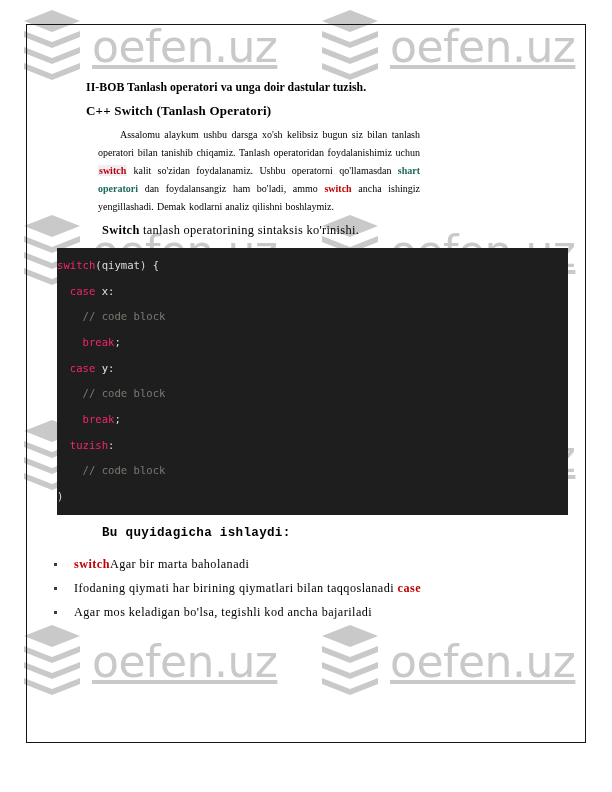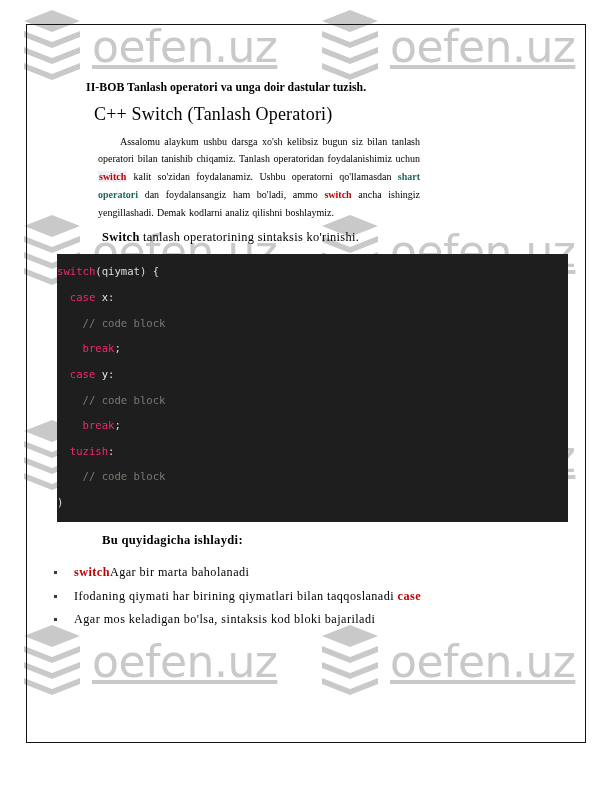--- a/index.html
+++ b/index.html
@@ -78,23 +78,23 @@
     letter-spacing: 0.05px;
     line-height: 1.2;
   }
   p.subtitle {
     font-size: 11.2px;
     margin: 9px 0 0 0;
     padding-left: 32px;
     line-height: 1.2;
   }
   h2.section-title {
-    font-size: 18px;
-    font-weight: normal;
-    margin: 9px 0 0 8px;
+    font-size: 13px;
+    font-weight: bold;
+    margin: 9px 0 0 0;
     padding-left: 0;
     line-height: 1.25;
     letter-spacing: 0.2px;
   }
 
   p.body-para {
     font-size: 10px;
     line-height: 1.78;
     text-align: justify;
     margin: 7px 0 0 12px;
@@ -148,20 +148,21 @@
   .tok-com    { color: #7a7a72; }
   .tok-punc   { color: #dcdcdc; }
 
   
   h3.howto-title {
     font-size: 12.6px;
     font-weight: bold;
     margin: 11px 0 0 0;
     padding-left: 16px;
     letter-spacing: 0.3px;
+    font-family: Liberation Mono, monospace;
   }
   ul.howto-list {
     margin: 13px 0 0 0;
     padding: 0 0 0 52px;
     list-style: none;
   }
   ul.howto-list li {
     font-size: 12.2px;
     line-height: 1.95;
     letter-spacing: 0.45px;
@@ -308,16 +309,16 @@
       <div class="cl"><span class="tok-punc">)</span></div>
     </div>
 
   <div class="pad" style="padding-left:86px;">
     <h3 class="howto-title">Bu quyidagicha ishlaydi:</h3>
   </div>
 
   <ul class="howto-list">
       <li><span class="li-kw">switch</span><span>Agar bir marta baholanadi</span></li>
       <li><span>Ifodaning qiymati har birining qiymatlari bilan taqqoslanadi </span><span class="li-kw">case</span></li>
-      <li><span>Agar mos keladigan bo'lsa, sintaksis kod bloki bajariladi</span></li>
+      <li><span>Agar mos keladigan bo'lsa, tegishli kod ancha bajariladi</span></li>
     </ul>
 
 </div>
 
 </body></html>

